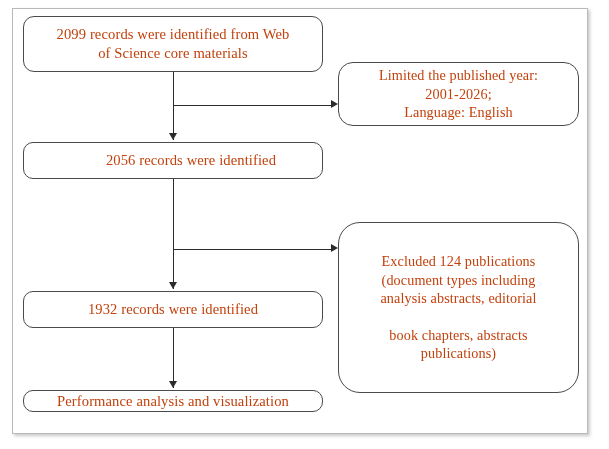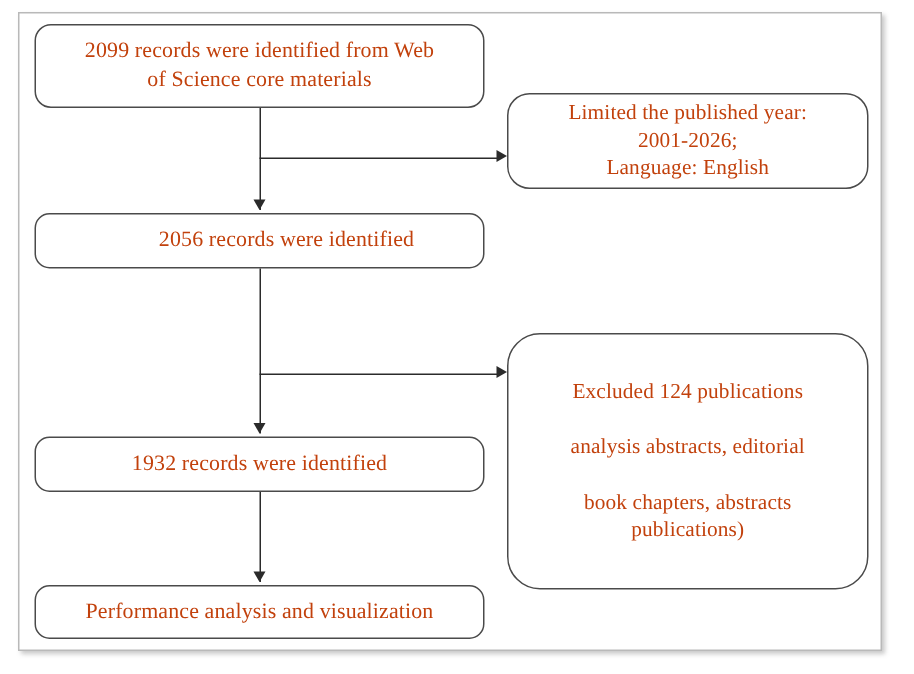--- a/index.html
+++ b/index.html
@@ -47,21 +47,21 @@
     justify-content: center;
     text-align: center;
     line-height: 1.30;
     letter-spacing: 0.1px;
   }
   .node .txt { display: block; width: 100%; padding: 0 6px; }
 
   .n-top      { left: 22px;  top: 16px;  width: 300px; height: 56px;  border-radius: 11px; font-size: 14.6px; }
   .n-2056     { left: 22px;  top: 142px; width: 300px; height: 37px;  border-radius: 10px; font-size: 14.6px; padding-left: 36px; }
   .n-1932     { left: 22px;  top: 291px; width: 300px; height: 37px;  border-radius: 10px; font-size: 14.6px; }
-  .n-perf     { left: 22px;  top: 390px; width: 300px; height: 36px;  border-radius: 10px; font-size: 14.6px; }
+  .n-perf     { left: 22px;  top: 390px; width: 300px; height: 22px;  border-radius: 10px; font-size: 14.6px; }
   .n-limited  { left: 337px; top: 62px;  width: 241px; height: 64px;  border-radius: 15px; font-size: 14.2px; }
   .n-excluded { left: 337px; top: 186px; width: 241px; height: 171px; border-radius: 22px; font-size: 14.2px; }
 
   
   .vline {
     position: absolute;
     width: 1.4px;
     background: #2b2b2b;
   }
   .hline {
@@ -134,21 +134,21 @@
       <span class="txt">
         <span>Limited the published year:</span><br>
         <span>2001-2026;</span><br>
         <span>Language: English</span>
       </span>
     </div>
 
     <div class="node n-excluded" style="left:325px; top:177px;margin-top:36px;">
       <span class="txt">
         <span>Excluded 124 publications</span><br>
-        <br>
+        <span>(document types including</span><br>
         <span>analysis abstracts, editorial</span><br>
         <br>
         <span>book chapters, abstracts</span><br>
         <span>publications)</span>
       </span>
     </div>
 
     <div class="vline v1" style="left:160px; top:63px;"></div>
     <div class="arrow-down a1" style="left:156px; top:124px;"></div>
 

